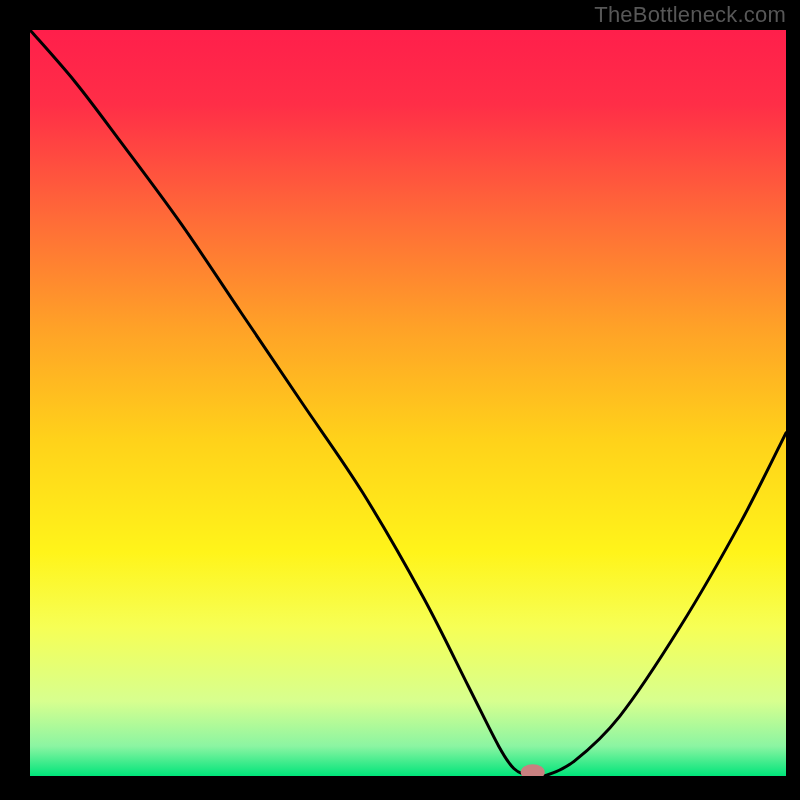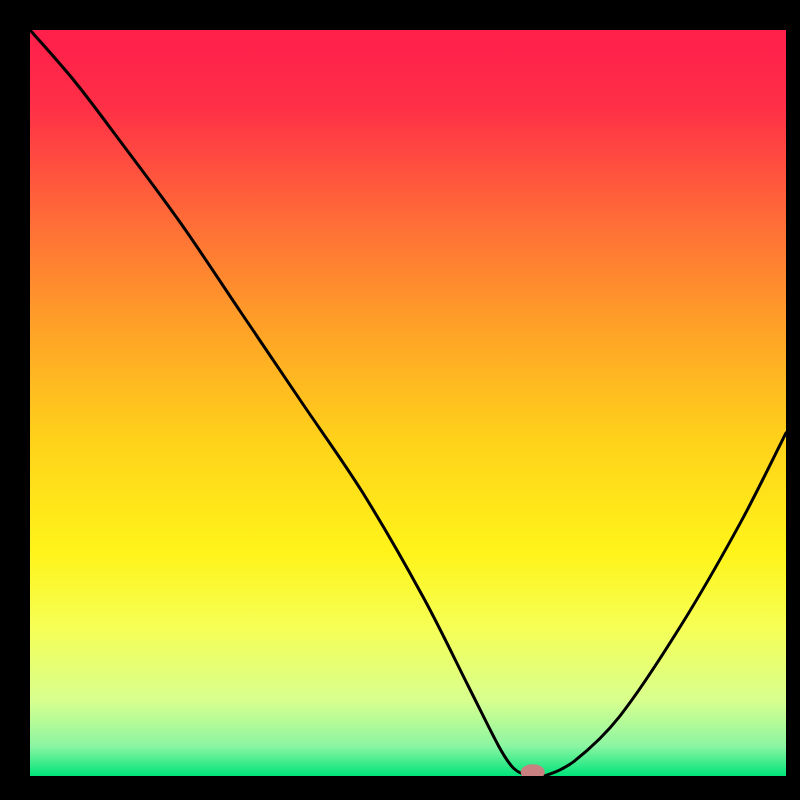--- a/index.html
+++ b/index.html
@@ -55,13 +55,14 @@
     </clipPath>
   </defs>
 
   <rect id="plot-bg" x="30" y="30" width="756" height="746" fill="url(#bg-grad)" clip-path="url(#plot-clip)"></rect>
 
   <path id="curve" d="M 30 30 C 37.56 38.70333333333332, 60.24 63.56999999999992, 75.36 82.21999999999991 C 90.48 100.8699999999999, 103.08 118.27666666666663, 120.72 141.89999999999998 C 138.36 165.52333333333334, 161.04000000000002 195.36333333333337, 181.20000000000002 223.96000000000004 C 201.36 252.5566666666667, 221.52 283.64000000000004, 241.68 313.48 C 261.84 343.32, 282 373.16, 302.15999999999997 403 C 322.31999999999994 432.84, 342.47999999999996 460.1933333333333, 362.64 492.52 C 382.8 524.8466666666667, 405.48 564.6333333333333, 423.12 596.96 C 440.76 629.2866666666667, 455.88 661.6133333333333, 468.47999999999996 686.48 C 481.0799999999999 711.3466666666667, 491.15999999999997 732.4833333333333, 498.71999999999997 746.16 C 506.28 759.8366666666666, 508.8 763.5666666666666, 513.84 768.54 C 518.88 773.5133333333333, 523.9200000000001 774.7566666666667, 528.96 776 C 534 777.2433333333333, 536.5200000000001 778.4866666666667, 544.08 776 C 551.64 773.5133333333333, 561.7199999999999 771.0266666666666, 574.3199999999999 761.08 C 586.92 751.1333333333334, 602.0400000000001 738.7, 619.6800000000001 716.32 C 637.32 693.94, 660 659.1266666666667, 680.16 626.8 C 700.3199999999999 594.4733333333332, 723 554.6866666666667, 740.64 522.36 C 758.28 490.03333333333336, 778.44 447.76, 786 432.84" fill="none" stroke="#000" stroke-width="3" stroke-linecap="round" clip-path="url(#plot-clip)"></path>
 
   <ellipse id="marker" cx="532.74" cy="772.27" rx="12" ry="8" fill="#c98080" clip-path="url(#plot-clip)"></ellipse>
 </svg>
 
+<div class="watermark">TheBottleneck.com</div>
 </div>
 
 </body></html>

